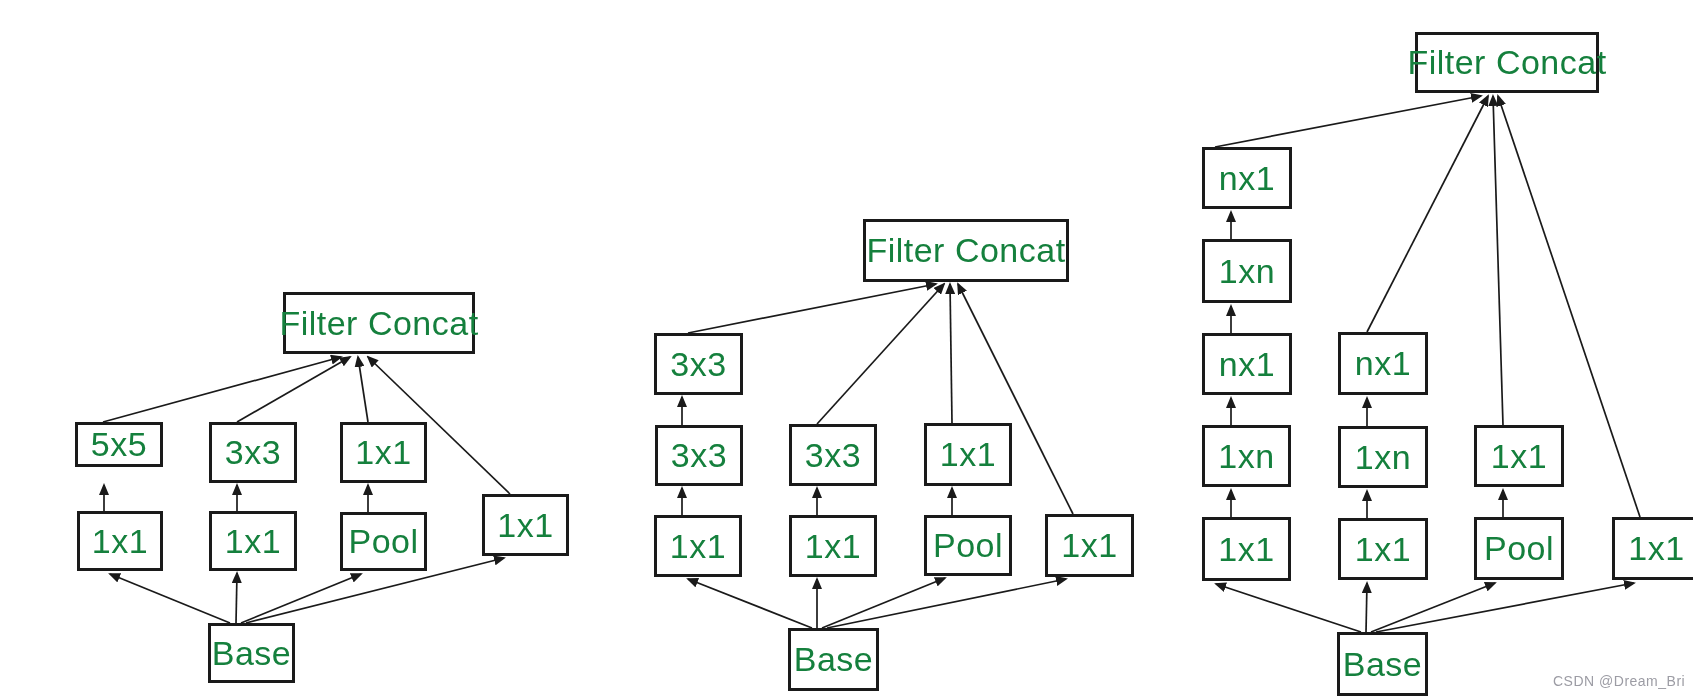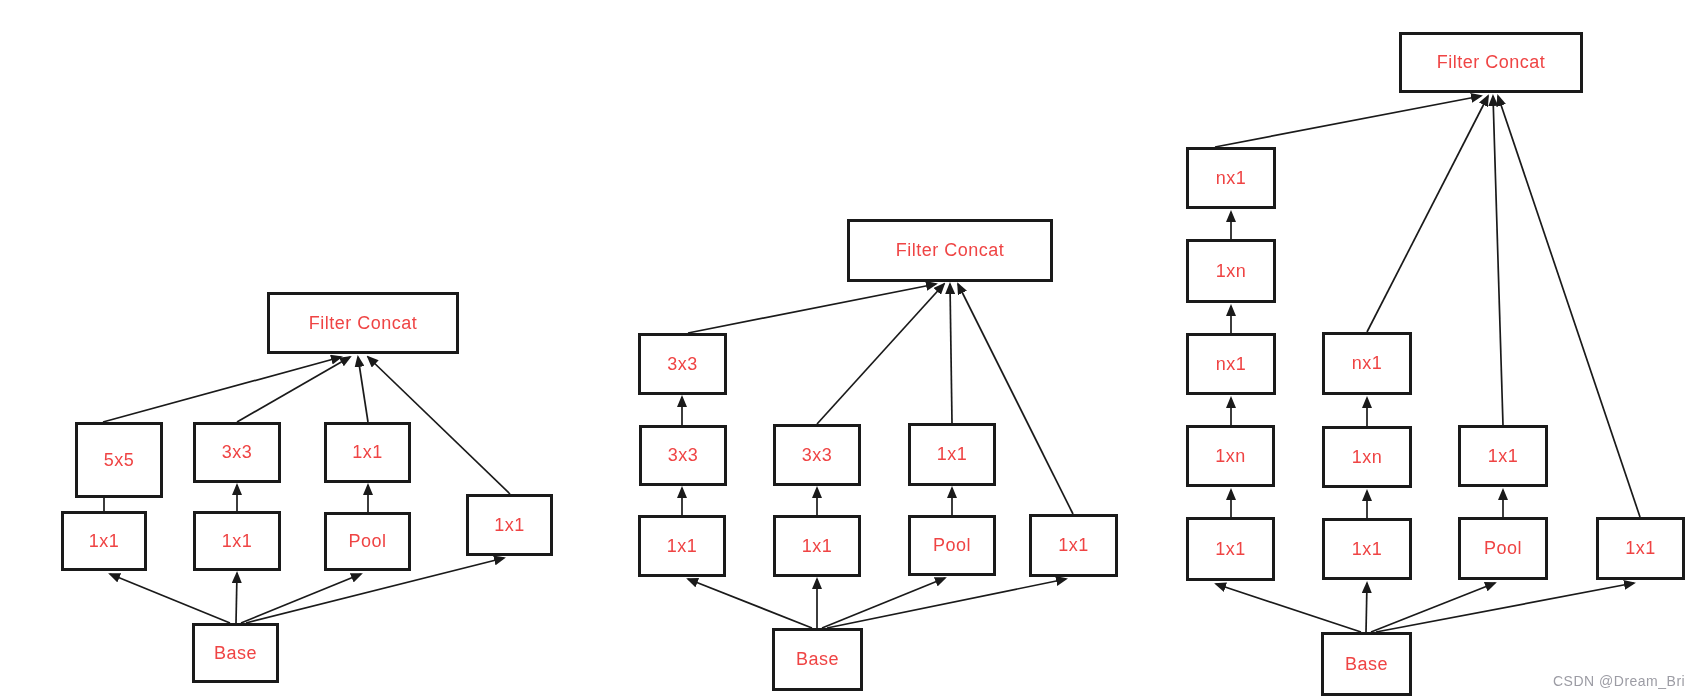--- a/index.html
+++ b/index.html
@@ -24,24 +24,25 @@
     pointer-events: none;
   }
   .node {
     position: absolute;
     box-sizing: border-box;
     background: #ffffff;
     border: 3px solid #1a1a1a;
     display: flex;
     align-items: center;
     justify-content: center;
-    font-size: 18px;
-    color: #ef4444;
+    font-size: 34px;
+    color: #15803d;
     letter-spacing: 0.5px;
     white-space: nowrap;
+    margin-left: 16px;
   }
   #watermark {
     position: absolute;
     left: 1553px;
     top: 673px;
     font-size: 14px;
     letter-spacing: 0.5px;
   }
 </style>
 </head>
@@ -90,21 +91,21 @@
         <line x1="1367" y1="518" x2="1367" y2="491" stroke="#1a1a1a" stroke-width="1.7" marker-end="url(#arw)"></line>
         <line x1="1503" y1="517" x2="1503" y2="490" stroke="#1a1a1a" stroke-width="1.7" marker-end="url(#arw)"></line>
         <line x1="1361" y1="632" x2="1216" y2="584" stroke="#1a1a1a" stroke-width="1.7" marker-end="url(#arw)"></line>
         <line x1="1366" y1="632" x2="1367" y2="583" stroke="#1a1a1a" stroke-width="1.7" marker-end="url(#arw)"></line>
         <line x1="1371" y1="632" x2="1495" y2="583" stroke="#1a1a1a" stroke-width="1.7" marker-end="url(#arw)"></line>
         <line x1="1376" y1="632" x2="1634" y2="583" stroke="#1a1a1a" stroke-width="1.7" marker-end="url(#arw)"></line>
       </g>
   </svg>
   <div id="nodes">
       <div class="node" style="left: 267px; top: 292px; width: 192px; height: 62px; background: rgb(255, 255, 255); border-color: rgb(26, 26, 26);">Filter Concat</div>
-      <div class="node" style="left: 75px; top: 422px; width: 88px; height: 76px; background: rgb(255, 255, 255); border-color: rgb(26, 26, 26);">5x5</div>
+      <div class="node" style="left: 59px; top: 422px; width: 88px; height: 45px; background: rgb(255, 255, 255); border-color: rgb(26, 26, 26);">5x5</div>
       <div class="node" style="left: 193px; top: 422px; width: 88px; height: 61px; background: rgb(255, 255, 255); border-color: rgb(26, 26, 26);">3x3</div>
       <div class="node" style="left: 324px; top: 422px; width: 87px; height: 61px; background: rgb(255, 255, 255); border-color: rgb(26, 26, 26);">1x1</div>
       <div class="node" style="left: 61px; top: 511px; width: 86px; height: 60px; background: rgb(255, 255, 255); border-color: rgb(26, 26, 26);">1x1</div>
       <div class="node" style="left: 193px; top: 511px; width: 88px; height: 60px; background: rgb(255, 255, 255); border-color: rgb(26, 26, 26);">1x1</div>
       <div class="node" style="left: 324px; top: 512px; width: 87px; height: 59px; background: rgb(255, 255, 255); border-color: rgb(26, 26, 26);">Pool</div>
       <div class="node" style="left: 466px; top: 494px; width: 87px; height: 62px; background: rgb(255, 255, 255); border-color: rgb(26, 26, 26);">1x1</div>
       <div class="node" style="left: 192px; top: 623px; width: 87px; height: 60px; background: rgb(255, 255, 255); border-color: rgb(26, 26, 26);">Base</div>
       <div class="node" style="left: 847px; top: 219px; width: 206px; height: 63px; background: rgb(255, 255, 255); border-color: rgb(26, 26, 26);">Filter Concat</div>
       <div class="node" style="left: 638px; top: 333px; width: 89px; height: 62px; background: rgb(255, 255, 255); border-color: rgb(26, 26, 26);">3x3</div>
       <div class="node" style="left: 639px; top: 425px; width: 88px; height: 61px; background: rgb(255, 255, 255); border-color: rgb(26, 26, 26);">3x3</div>

